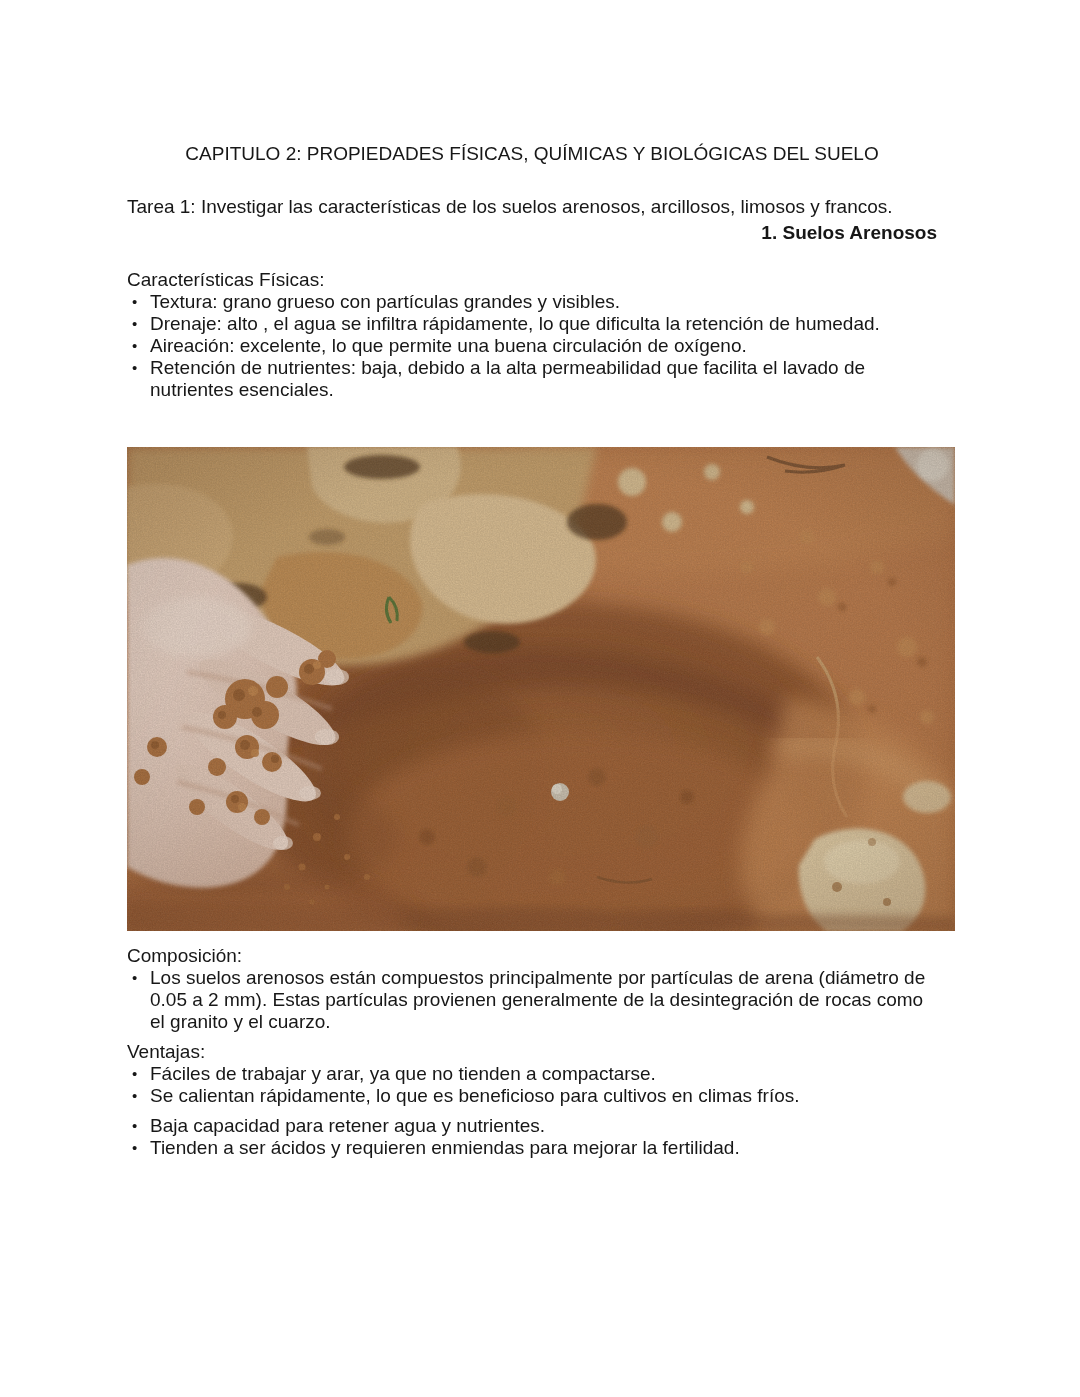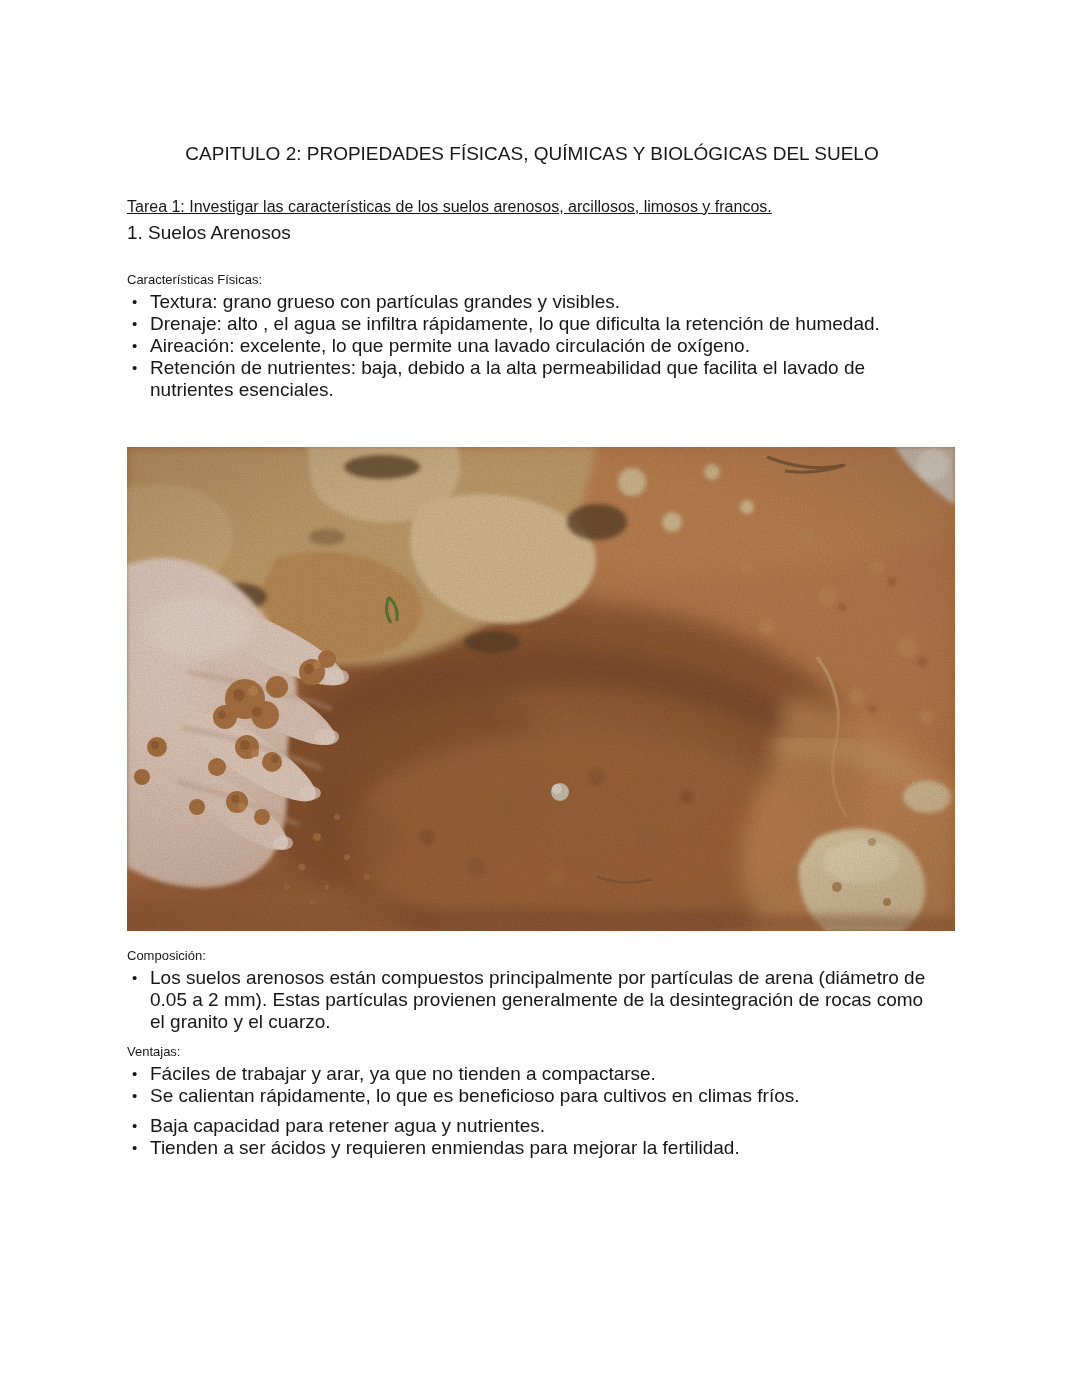--- a/index.html
+++ b/index.html
@@ -4,25 +4,25 @@
 <style>
   html,body{margin:0;padding:0;background:#ffffff;}
   body{
     width:1080px;height:1397px;
     font-family:"Liberation Sans","DejaVu Sans",sans-serif;
     color:#171717;
     position:relative;overflow:hidden;
   }
   .page{box-sizing:border-box;width:1064px;height:1397px;padding:140px 127px 40px 127px;}
   .doc-title{font-size:19px;line-height:27px;text-align:center;font-weight:400;}
-  .intro{font-size:16px;line-height:22px;text-align:justify;margin:29px 0 0 0;text-decoration:underline;}
-  .section-title{font-size:19px;line-height:23px;font-weight:400;text-align:left;margin:3px 0 0 0;}
+  .intro{font-size:19px;line-height:22px;text-align:justify;margin:29px 0 0 0;}
+  .section-title{font-size:19px;line-height:23px;font-weight:700;text-align:right;margin:3px 0 0 0;}
   .sec{margin-top:8px;}
   .sec.first{margin-top:25px;}
-  .sec-heading{font-size:13px;line-height:22px;}
+  .sec-heading{font-size:19px;line-height:22px;}
   .bullet{display:flex;font-size:19px;line-height:22px;}
   .bullet .b{flex:0 0 23px;padding-left:5px;box-sizing:border-box;font-size:15px;line-height:22px;}
   .bullet .t{flex:1 1 auto;}
   figure.photo{margin:46px 0 14px 0;width:828px;height:484px;padding:0;}
   figure.photo svg{display:block;width:828px;height:484px;}
 </style>
 </head>
 <body>
 
 <div class="page">
@@ -40,21 +40,21 @@
     <div class="bullet">
       <span class="b">•</span>
       <span class="t">Textura: grano grueso con partículas grandes y visibles.</span>
     </div>
     <div class="bullet">
       <span class="b">•</span>
       <span class="t">Drenaje: alto , el agua se infiltra rápidamente, lo que dificulta la retención de humedad.</span>
     </div>
     <div class="bullet">
       <span class="b">•</span>
-      <span class="t">Aireación: excelente, lo que permite una lavado circulación de oxígeno.</span>
+      <span class="t">Aireación: excelente, lo que permite una buena circulación de oxígeno.</span>
     </div>
     <div class="bullet">
       <span class="b">•</span>
       <span class="t">Retención de nutrientes: baja, debido a la alta permeabilidad que facilita el lavado de nutrientes esenciales.</span>
     </div>
   </section>
 
   <figure class="photo">
     <svg viewBox="0 0 828 484" xmlns="http://www.w3.org/2000/svg">
       <defs>

